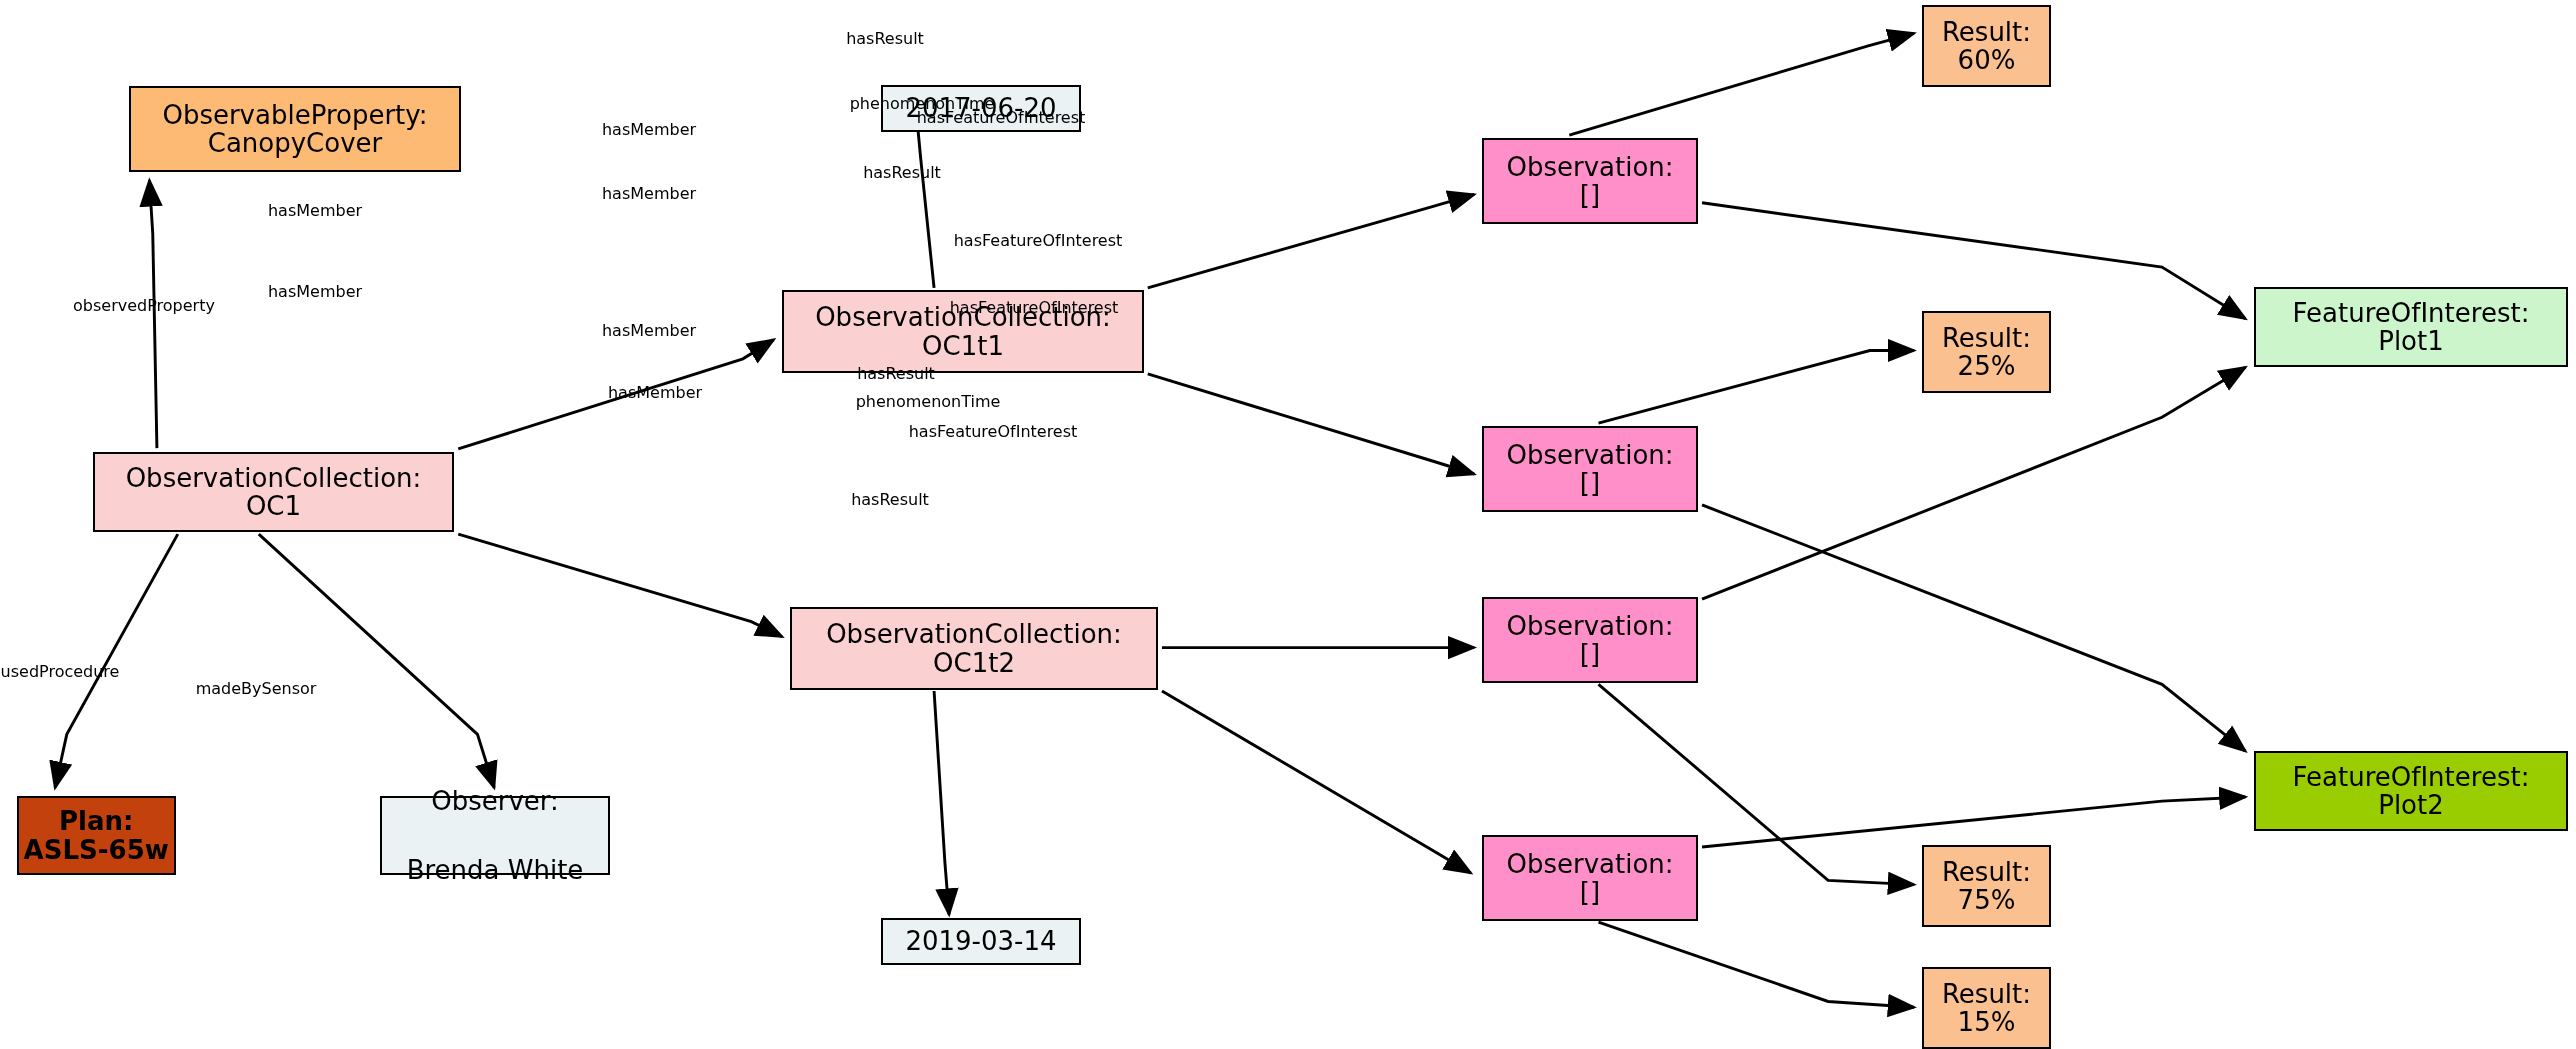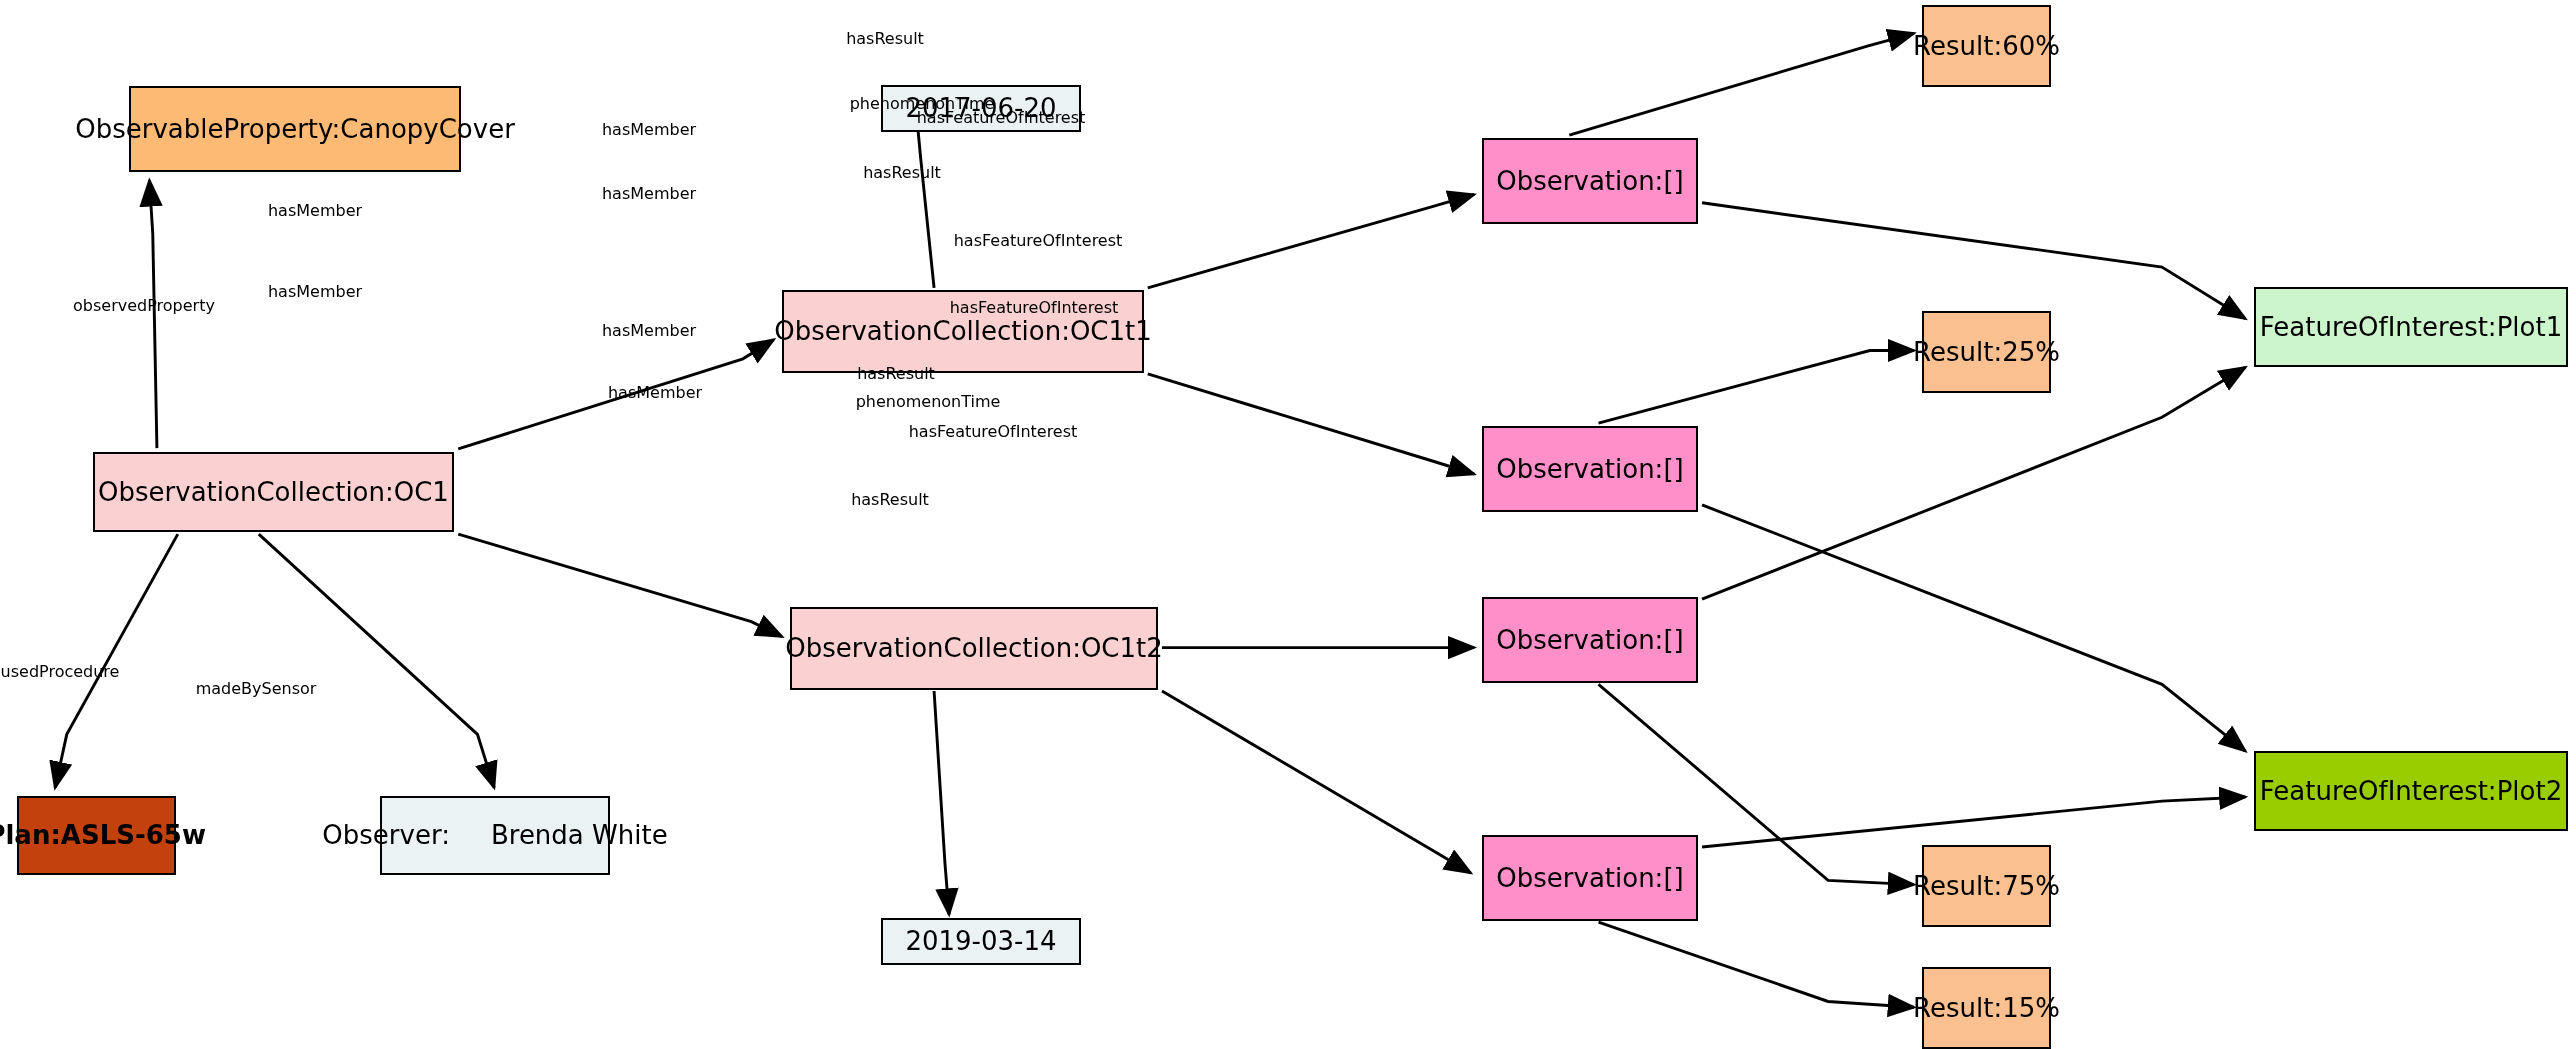--- a/index.html
+++ b/index.html
@@ -2,21 +2,21 @@
 <html style="font-size:13.4px"><head>
 <meta charset="utf-8">
 <title>SOSA Observation Collection Graph</title>
 <style>
   html,body{margin:0;padding:0;background:#ffffff;}
   body{width:2576px;height:1049px;overflow:hidden;
        font-family:"DejaVu Sans","Liberation Sans",sans-serif;}
   #stage{position:relative;width:2576px;height:1049px;background:#fff;}
   svg.edges{position:absolute;left:0;top:0;width:2576px;height:1049px;}
   .node{position:absolute;box-sizing:border-box;border:2.5px solid #000;
-        display:flex;align-items:center;justify-content:center;
+        display:flex;flex-direction:column;align-items:center;justify-content:center;
         text-align:right;line-height:1.08;color:#000;}
   .node .l1,.node .l2{display:block;white-space:pre;}
   .elabel{position:absolute;white-space:pre;color:#000;
           font-size:16px;line-height:1;transform:translate(-50%,-50%);}
 </style>
 </head>
 <body>
 
 <div id="stage">
   <svg class="edges" viewBox="0 0 3086 1257" preserveAspectRatio="none">

